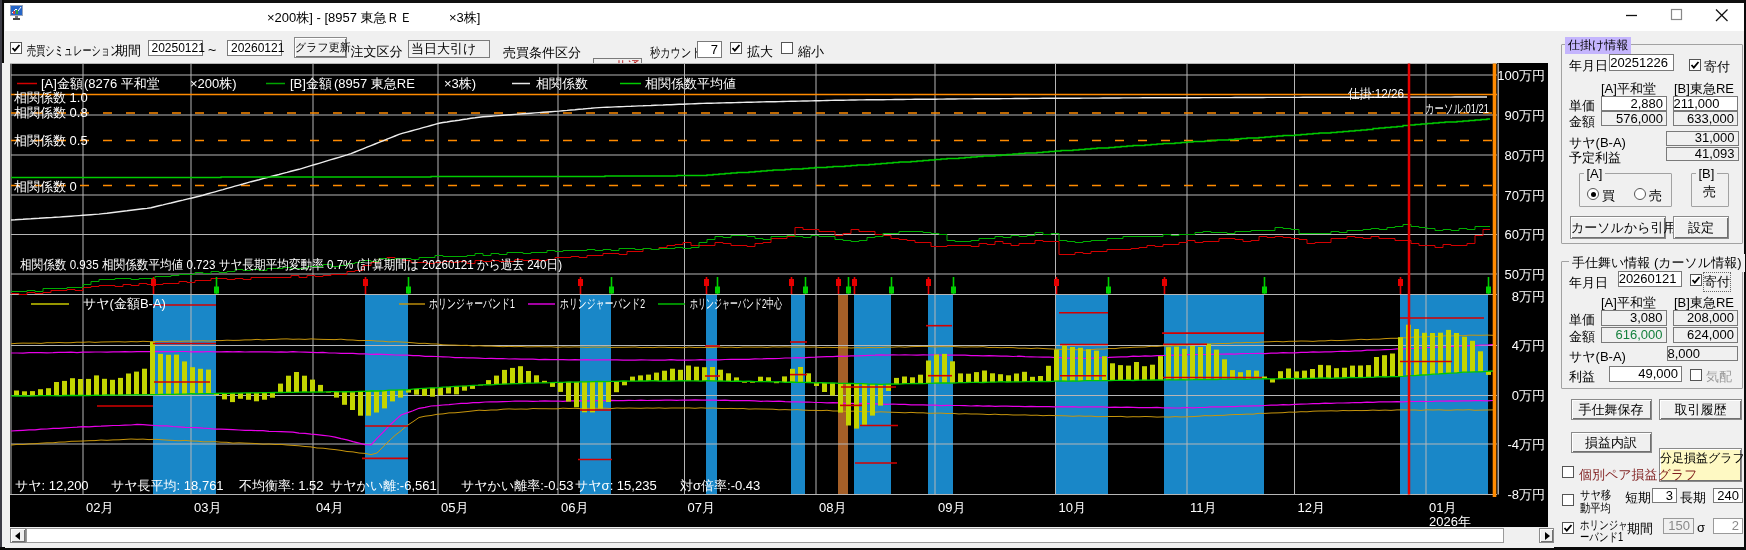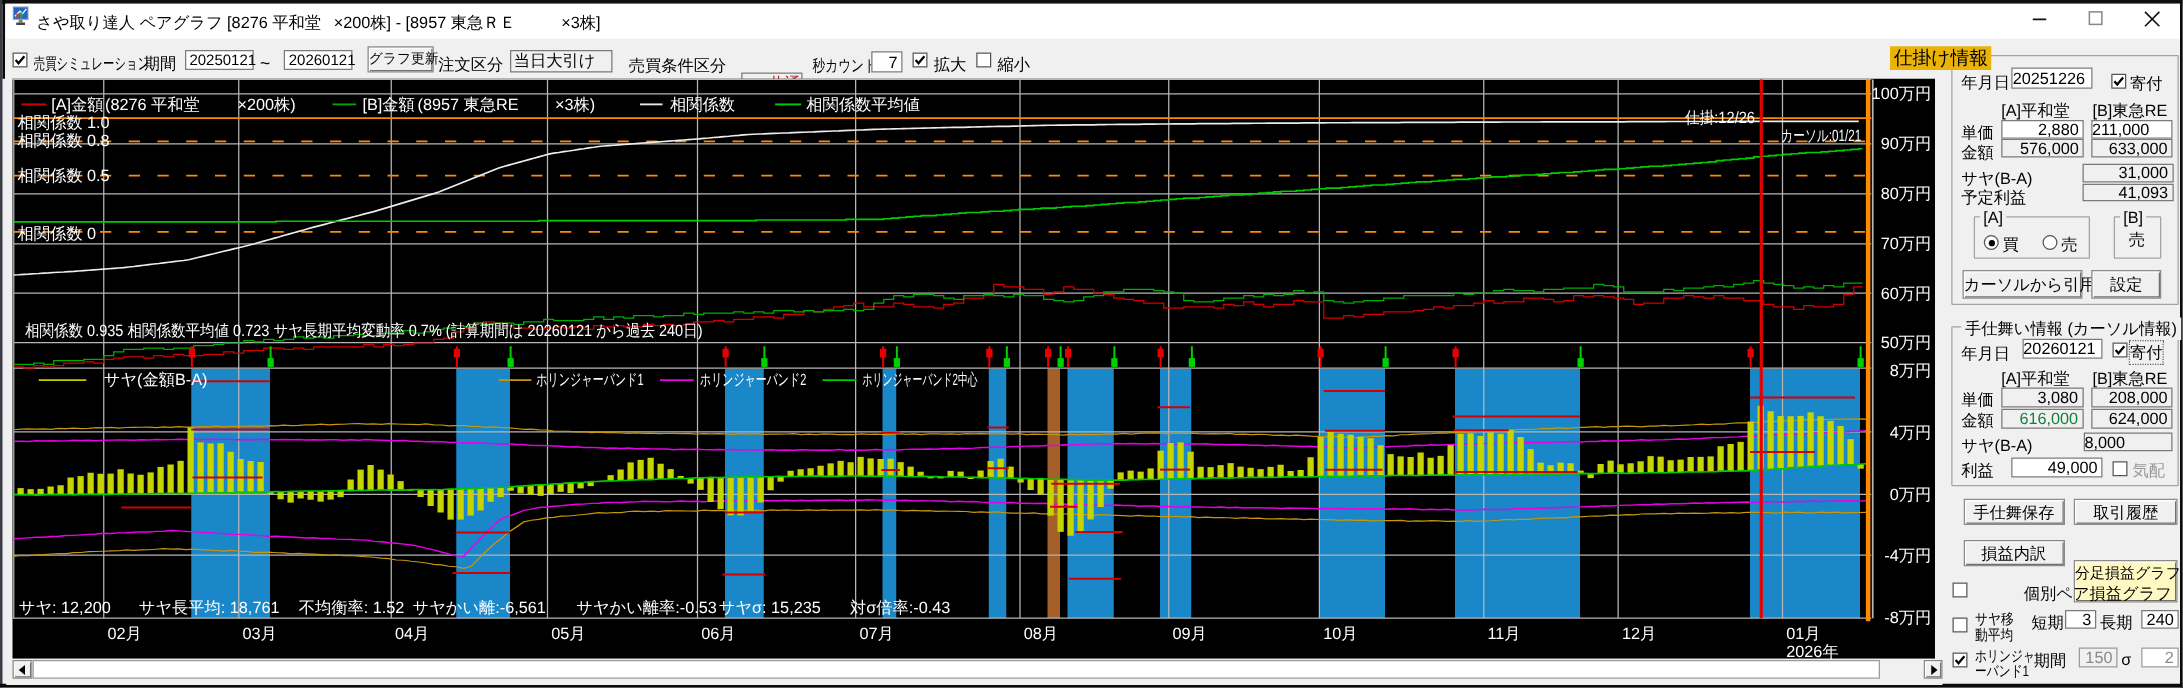--- a/index.html
+++ b/index.html
@@ -9,21 +9,20 @@
     <div style="position:absolute;left:4.5px;top:2.5px;width:1739px;height:28.5px;background:#fff"></div>
     <div style="position:absolute;left:10px;top:5px;width:13px;height:19px"><svg width="13" height="19" viewBox="0 0 13 19">
         <rect x="0" y="0" width="13" height="11" fill="#9aa4b8"></rect>
         <rect x="1" y="1" width="11" height="9" fill="#2465c8"></rect>
         <polyline points="2,8 6,4 8,6 11,2" stroke="#fff" stroke-width="1" fill="none"></polyline>
         <rect x="3" y="6" width="2" height="3" fill="#d04040"></rect>
         <rect x="6" y="5" width="2" height="4" fill="#30a040"></rect>
         <rect x="5" y="11" width="3" height="2" fill="#777"></rect>
         <rect x="3" y="13" width="7" height="2" fill="#444"></rect>
       </svg></div>
-    <div style="position:absolute;left:29px;top:9px;font-size:13px;color:#000;white-space:pre;">さや取り達人 ペアグラフ [8276 平和堂</div>
     <div style="position:absolute;left:267px;top:9px;font-size:13px;color:#000;white-space:pre;">×200株] - [8957 東急ＲＥ</div>
     <div style="position:absolute;left:449px;top:9px;font-size:13px;color:#000;white-space:pre;">×3株]</div>
     <div style="position:absolute;left:1626px;top:4px;width:120px;height:22px"><svg width="120" height="22" viewBox="0 0 120 22">
         <line x1="0" y1="11.5" x2="11" y2="11.5" stroke="#111" stroke-width="1.3"></line>
         <rect x="45.5" y="5.5" width="10" height="10" fill="none" stroke="#888" stroke-width="1.2"></rect>
         <line x1="90" y1="5.5" x2="101.5" y2="17" stroke="#111" stroke-width="1.3"></line>
         <line x1="101.5" y1="5.5" x2="90" y2="17" stroke="#111" stroke-width="1.3"></line>
       </svg></div>
     <div style="position:absolute;left:10px;top:42px;width:12px;height:12px;background:#fff;border:1px solid #555;box-sizing:border-box">
       <svg width="12" height="12" viewBox="0 0 12 12" style="position:absolute;left:-1px;top:-1px">
@@ -433,21 +432,21 @@
     <div style="position:absolute;left:5px;top:526.5px;width:1549px;height:21px;background:#f0f0f0"></div>
     <div style="position:absolute;left:9.5px;top:527.5px;width:16px;height:15.5px;background:#f0f0f0;border:1px solid #8a8a8a;box-sizing:border-box;box-shadow:inset 1px 1px 0 #fff,inset -1px -1px 0 #707070"><svg width="14" height="14" viewBox="0 0 14 14">
         <polygon points="9,3 4,7 9,11" fill="#000"></polygon>
       </svg></div>
     <div style="position:absolute;left:25.5px;top:527.5px;width:1478.5px;height:15.5px;background:#fff;border:1px solid #9a9a9a;box-sizing:border-box"></div>
     <div style="position:absolute;left:1504px;top:527.5px;width:34px;height:15.5px;background:#f0f0f0"></div>
     <div style="position:absolute;left:1538.5px;top:527.5px;width:15.5px;height:15.5px;background:#f0f0f0;border:1px solid #8a8a8a;box-sizing:border-box;box-shadow:inset 1px 1px 0 #fff,inset -1px -1px 0 #707070"><svg width="14" height="14" viewBox="0 0 14 14">
         <polygon points="5,3 10,7 5,11" fill="#000"></polygon>
       </svg></div>
     <div style="position:absolute;left:1561px;top:43.5px;width:182px;height:200.5px;border:1px solid #a2a2a2;box-sizing:border-box;border-radius:1px"></div>
-    <div style="position:absolute;left:1512px;top:36.5px;font-size:15px;color:#000;white-space:pre;background:#eab308;padding:0 3px">仕掛け情報</div>
+    <div style="position:absolute;left:1565px;top:36.5px;font-size:12px;color:#000;white-space:pre;background:#c4b5fd;padding:0 3px">仕掛け情報</div>
     <div style="position:absolute;left:1569px;top:57px;font-size:13px;color:#000;white-space:pre;">年月日</div>
     <div style="position:absolute;left:1609px;top:53.5px;width:65px;height:17.5px;background:#fff;border:1px solid #7a7a7a;box-sizing:border-box;font-size:13px;color:#000;text-align:right;padding-right:5px;line-height:15.5px;white-space:pre">20251226</div>
     <div style="position:absolute;left:1689px;top:58.5px;width:12px;height:12px;background:#fff;border:1px solid #555;box-sizing:border-box">
       <svg width="12" height="12" viewBox="0 0 12 12" style="position:absolute;left:-1px;top:-1px">
         <polyline points="2.5,6 4.8,8.6 9.5,3" fill="none" stroke="#000" stroke-width="1.8"></polyline>
       </svg>
     </div>
     <div style="position:absolute;left:1704px;top:57.5px;font-size:13px;color:#000;white-space:pre;">寄付</div>
     <div style="position:absolute;left:1601px;top:79.5px;font-size:13px;color:#000;white-space:pre;">[A]平和堂</div>
     <div style="position:absolute;left:1674px;top:79.5px;font-size:13px;color:#000;white-space:pre;">[B]東急RE</div>
@@ -496,21 +495,21 @@
     <div style="position:absolute;left:1666.5px;top:346px;width:71px;height:15px;background:#f0f0f0;border:1px solid #7a7a7a;box-sizing:border-box;font-size:13px;color:#000;text-align:left;padding-right:3px;line-height:13px;white-space:pre">8,000</div>
     <div style="position:absolute;left:1569px;top:367.5px;font-size:13px;color:#000;white-space:pre;">利益</div>
     <div style="position:absolute;left:1609px;top:366px;width:73px;height:16px;background:#fff;border:1px solid #7a7a7a;box-sizing:border-box;font-size:13px;color:#000;text-align:right;padding-right:3px;line-height:14px;white-space:pre">49,000</div>
     <div style="position:absolute;left:1690px;top:368.5px;width:12px;height:12px;background:#fff;border:1px solid #555;box-sizing:border-box"></div>
     <div style="position:absolute;left:1706px;top:368px;font-size:13px;color:#9a9a9a;white-space:pre;">気配</div>
     <div style="position:absolute;left:1570.5px;top:399px;width:81px;height:21px;background:#f0f0f0;border:1px solid #8a8a8a;box-sizing:border-box;box-shadow:inset 1px 1px 0 #fff,inset -1px -1px 0 #707070;text-align:center;line-height:19px;font-size:13px;color:#000;white-space:pre">手仕舞保存</div>
     <div style="position:absolute;left:1659px;top:399px;width:83px;height:21px;background:#f0f0f0;border:1px solid #8a8a8a;box-sizing:border-box;box-shadow:inset 1px 1px 0 #fff,inset -1px -1px 0 #707070;text-align:center;line-height:19px;font-size:13px;color:#000;white-space:pre">取引履歴</div>
     <div style="position:absolute;left:1570.5px;top:432px;width:81px;height:21px;background:#f0f0f0;border:1px solid #8a8a8a;box-sizing:border-box;box-shadow:inset 1px 1px 0 #fff,inset -1px -1px 0 #707070;text-align:center;line-height:19px;font-size:13px;color:#000;white-space:pre">損益内訳</div>
     <div style="position:absolute;left:1659px;top:448px;width:83px;height:34px;background:#fef9c3;border:1px solid #8a8a8a;box-sizing:border-box;box-shadow:inset 1px 1px 0 #fff,inset -1px -1px 0 #707070;text-align:center;line-height:19px;font-size:12px;color:#000;white-space:pre">分足損益グラフ</div>
     <div style="position:absolute;left:1562px;top:465.5px;width:12px;height:12px;background:#fff;border:1px solid #555;box-sizing:border-box"></div>
-    <div style="position:absolute;left:1579px;top:466px;font-size:13px;color:#000000;white-space:pre;margin-left:40px;">個別ペア損益グラフ</div>
+    <div style="position:absolute;left:1579px;top:466px;font-size:13px;color:#7f1d1d;white-space:pre;">個別ペア損益グラフ</div>
     <div style="position:absolute;left:1562px;top:493.5px;width:12px;height:12px;background:#fff;border:1px solid #555;box-sizing:border-box"></div>
     <div style="position:absolute;left:1579.5px;top:487px;font-size:12px;color:#000;white-space:pre;"><span style="display:inline-block;transform:scaleX(0.85);transform-origin:0 0">サヤ移</span></div>
     <div style="position:absolute;left:1579.5px;top:499.5px;font-size:12px;color:#000;white-space:pre;"><span style="display:inline-block;transform:scaleX(0.85);transform-origin:0 0">動平均</span></div>
     <div style="position:absolute;left:1625px;top:488.5px;font-size:13px;color:#000;white-space:pre;">短期</div>
     <div style="position:absolute;left:1652px;top:487.5px;width:25px;height:15px;background:#fff;border:1px solid #7a7a7a;box-sizing:border-box;font-size:13px;color:#000;text-align:right;padding-right:3px;line-height:13px;white-space:pre">3</div>
     <div style="position:absolute;left:1680px;top:488.5px;font-size:13px;color:#000;white-space:pre;">長期</div>
     <div style="position:absolute;left:1713px;top:487.5px;width:30px;height:15px;background:#fff;border:1px solid #7a7a7a;box-sizing:border-box;font-size:13px;color:#000;text-align:right;padding-right:3px;line-height:13px;white-space:pre">240</div>
     <div style="position:absolute;left:1562px;top:522px;width:12px;height:12px;background:#fff;border:1px solid #555;box-sizing:border-box">
       <svg width="12" height="12" viewBox="0 0 12 12" style="position:absolute;left:-1px;top:-1px">
         <polyline points="2.5,6 4.8,8.6 9.5,3" fill="none" stroke="#000" stroke-width="1.8"></polyline>

